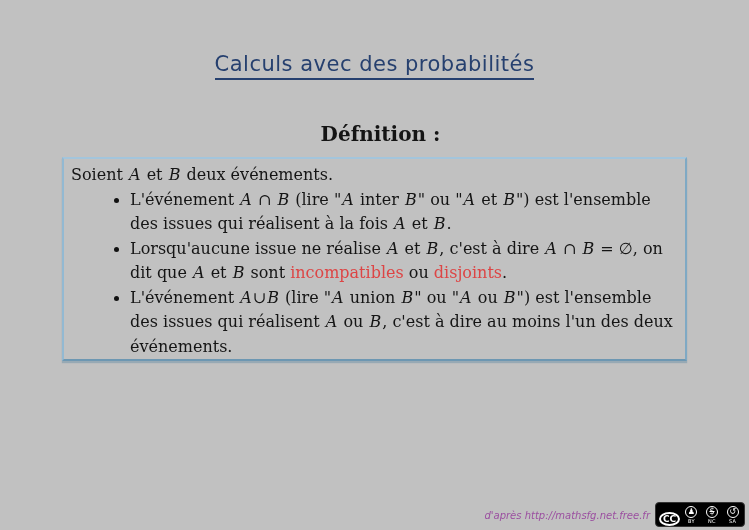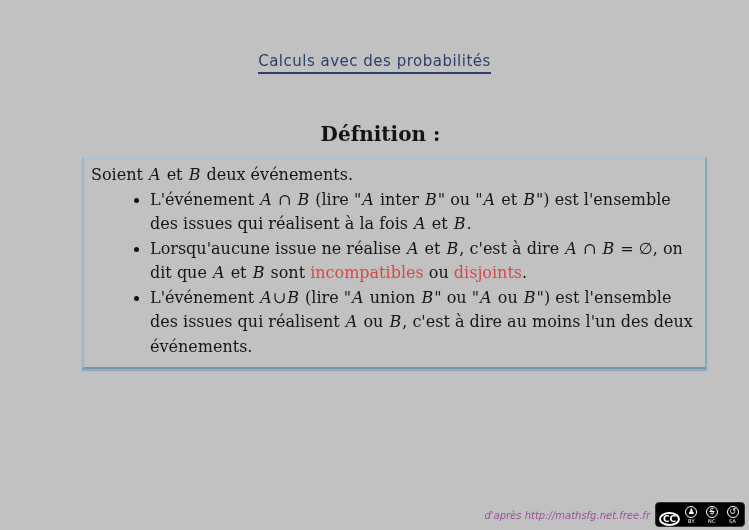--- a/index.html
+++ b/index.html
@@ -10,21 +10,21 @@
     font-family: "DejaVu Serif", "Liberation Serif", serif;
     overflow: hidden;
   }
 
   
   .slide-title {
     position: absolute;
     top: 52px; left: 0; right: 0;
     text-align: center;
     font-family: "DejaVu Sans", "Liberation Sans", sans-serif;
-    font-size: 15px;
+    font-size: 21px;
     font-weight: 500;
     letter-spacing: 0.5px;
     color: #26406f;
   }
   .slide-title .title-text {
     border-bottom: 2px solid #26406f;
     padding-bottom: 2px;
   }
 
   
@@ -39,25 +39,24 @@
 
   
   .definition-box {
     position: absolute;
     left: 62px; top: 157px;
     width: 625px;
     min-height: 203px;
     border: 2px solid;
     border-color: #a3c5dc #7fa9c4 #6d97b2 #93b9d2;
     box-shadow: 0 2px 1px rgba(100, 140, 165, 0.45);
-    padding: 4px 8px 8px 7px;
+    padding: 4px 8px 0 7px;
     font-size: 16px;
     line-height: 24.5px;
     color: #151515;
-    margin-left: 20px;
   }
   .definition-box ul {
     margin: 0;
     padding-left: 59px;
     list-style: disc;
   }
   .definition-box li::marker { color: #111; font-size: 15px; }
 
   .seg-n { font-style: normal; color: #151515; }
   .seg-m { font-style: italic; color: #151515; padding: 0 1px; }

